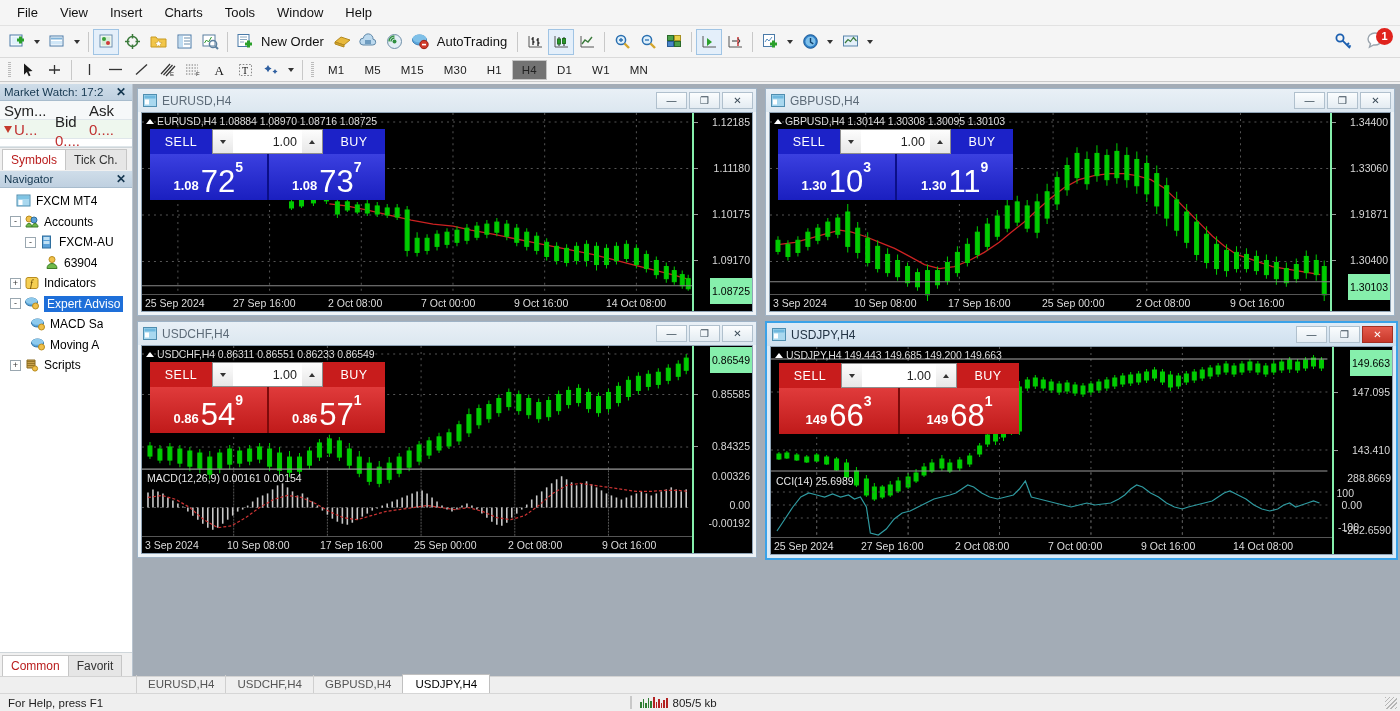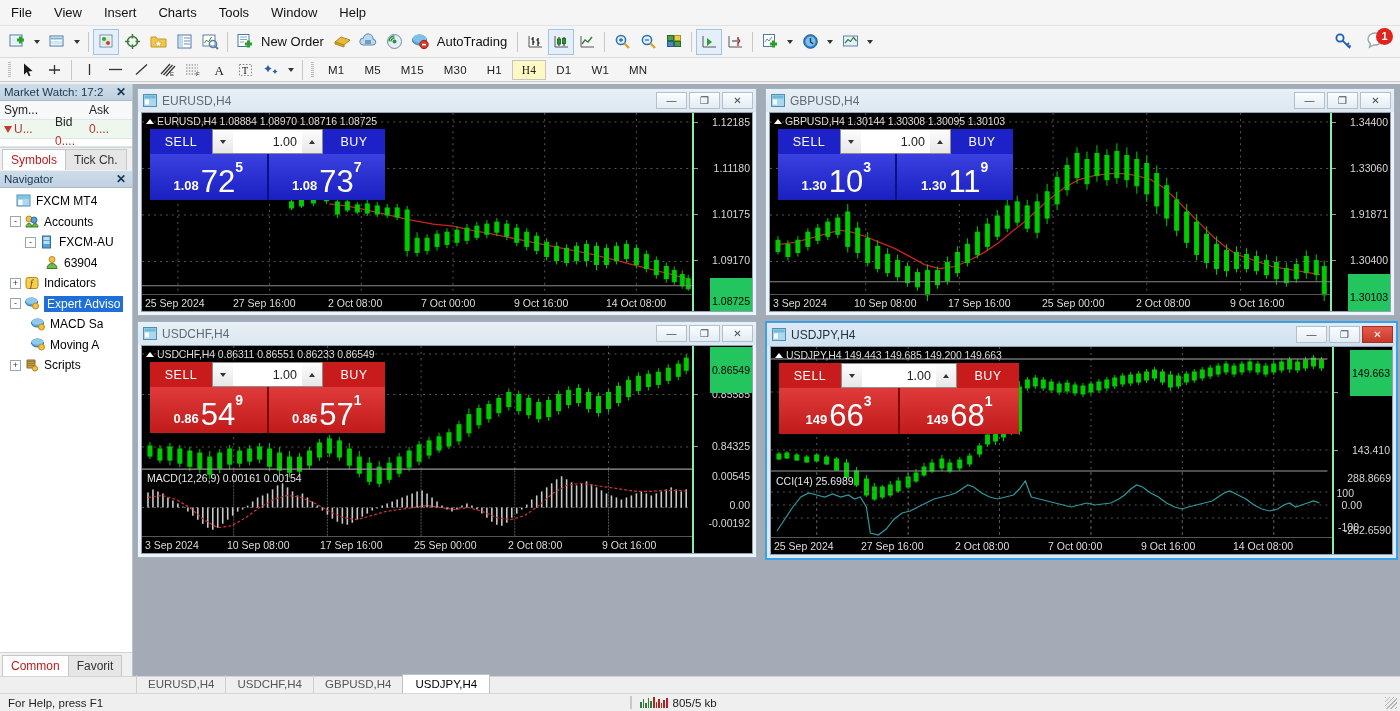--- a/index.html
+++ b/index.html
@@ -11,21 +11,21 @@
     background:#f0f0f0;
     overflow:hidden;
     position:relative;
     -webkit-font-smoothing: antialiased;
   }
 
   
   .menubar {
     height:26px; background:#f5f5f5;
     display:flex; align-items:center;
-    padding-left:0;
+    padding-left:6px;
     border-bottom:1px solid #e2e2e2;
   }
   .menubar .mi {
     padding:3px 11px; font-size:13px; color:#111;
     cursor:default; white-space:nowrap;
   }
 
   
   .toolbar1 {
     height:32px; background:#f5f5f5;
@@ -47,41 +47,41 @@
   
   .toolbar2 {
     height:24px; background:#f5f5f5;
     display:flex; align-items:center; padding-left:4px;
     border-bottom:1px solid #c9c9c9;
   }
   .tf-btn {
     font-size:11.5px; color:#222; padding:3px 9px;
     border:1px solid transparent; cursor:default; letter-spacing:0.2px;
   }
-  .tf-btn.sel { background:#fef9c3; border:1px solid #c5c5c5;font-family:Liberation Serif, serif; }
+  .tf-btn.sel { background:#737373; border:1px solid #c5c5c5; }
   .grip { width:3px;height:16px;margin:0 4px;
       background:repeating-linear-gradient(to bottom,#bbb 0 1px,transparent 1px 2px);}
 
   
   .main {
     position:absolute; top:84px; left:0; right:0; bottom:35px;
     display:flex;
   }
 
   
   .leftdock { width:133px; background:#f0f0f0; position:relative;
               border-right:1px solid #b9c4cf; display:flex; flex-direction:column; }
   .panel-head {
     height:17px; background:linear-gradient(to bottom,#cfdde9,#bfd0e0);
     display:flex; align-items:center; padding:0 4px;
     font-size:11.5px; color:#14364f; border-bottom:1px solid #a8bccd;
   }
   .panel-head .ttl { flex:1; white-space:nowrap; overflow:hidden; }
   .panel-head .xb { font-weight:bold; font-size:12px; cursor:default; padding:0 2px;}
-  .mw-table { background:#14532d; font-size:12px; }
+  .mw-table { background:#14532d; font-size:15px; }
   .mw-row { display:flex; height:19px; align-items:center; border-bottom:1px solid #dfe6ea;}
   .mw-row.hdr { background:#f6f8f9; color:#222; }
   .mw-c1 { width:55px; padding-left:4px; overflow:hidden; white-space:nowrap; display:flex; align-items:center; gap:2px;}
   .mw-c2 { width:34px; overflow:hidden; white-space:nowrap;margin-top:23px;}
   .mw-c3 { width:36px; overflow:hidden; white-space:nowrap;}
   .mw-row.data { background:#eef7ee; color:#c03030; }
   .mw-row.data2 { background:#fff; height:8px; }
   .arrow-dn { width:0;height:0;border-left:4px solid transparent;border-right:4px solid transparent;border-top:7px solid #c43a2a;}
   .tabstrip { display:flex; align-items:flex-end; height:23px; background:#f0f0f0;
               border-top:1px solid #cfd6da; padding-left:2px;}
@@ -125,22 +125,22 @@
   .chart-area { position:absolute; inset:0; background:#000; }
   .ohlc { position:absolute; top:2px; left:4px; color:#dcdcdc; font-size:10.5px;
           white-space:nowrap; z-index:6; letter-spacing:-0.1px;}
   .ohlc .tri { display:inline-block; width:0;height:0;
       border-left:4px solid transparent;border-right:4px solid transparent;border-bottom:5px solid #fff;
       margin-right:3px; vertical-align:1px;}
   .yaxis { position:absolute; top:0; right:0; bottom:0; width:60px;
            border-left:2px solid #86efac; color:#d8d8d8; font-size:10.5px; z-index:5;}
   .yaxis .yl { position:absolute; right:2px; white-space:nowrap;}
   .yaxis .tick { position:absolute; left:0; width:4px; height:1px; background:#9a9a9a;}
-  .ylast { position:absolute; right:0; background:#22c55e; color:#000; font-size:10.5px;
-           padding:17px 2px; white-space:nowrap; z-index:7;}
+  .ylast { position:absolute; right:0; background:#86efac; color:#000; font-size:10.5px;
+           padding:7px 2px; white-space:nowrap; z-index:7;}
   .xaxis { position:absolute; left:0; right:60px; bottom:0; height:17px;
            color:#dcdcdc; font-size:10.5px; border-top:1px solid #555; }
   .xaxis .xl { position:absolute; top:2px; white-space:nowrap;}
   .sublabel { position:absolute; color:#e6e6e6; font-size:10.5px; z-index:6; white-space:nowrap;}
 
   
   .octp { position:absolute; z-index:10; display:flex; flex-direction:column; font-family:"Liberation Sans",sans-serif;}
   .octp-top { display:flex; height:25px; align-items:stretch;}
   .oc-sell, .oc-buy { width:62px; display:flex;align-items:center;justify-content:center;
       color:#fff; font-size:12.5px; letter-spacing:0.5px;}
@@ -1306,21 +1306,21 @@
             </div>
           </div>
         </div>
 
         <div class="yaxis">
           <span class="ylast" style="top:1px;">0.86549</span>
           <span class="tick" style="top:48px;"></span>
             <span class="yl" style="top:42px;">0.85585</span>
           <span class="tick" style="top:100px;"></span>
             <span class="yl" style="top:94px;">0.84325</span>
-          <span class="yl" style="top:124px;">0.00545</span>
+          <span class="yl" style="top:124px;">0.00326</span>
           <span class="yl" style="top:153px;">0.00</span>
           <span class="yl" style="top:171px;">-0.00192</span>
         </div>
 
         <div class="xaxis">
           <span class="xl" style="left:3px;">3 Sep 2024</span>
           <span class="xl" style="left:85px;">10 Sep 08:00</span>
           <span class="xl" style="left:178px;">17 Sep 16:00</span>
           <span class="xl" style="left:272px;">25 Sep 00:00</span>
           <span class="xl" style="left:366px;">2 Oct 08:00</span>

